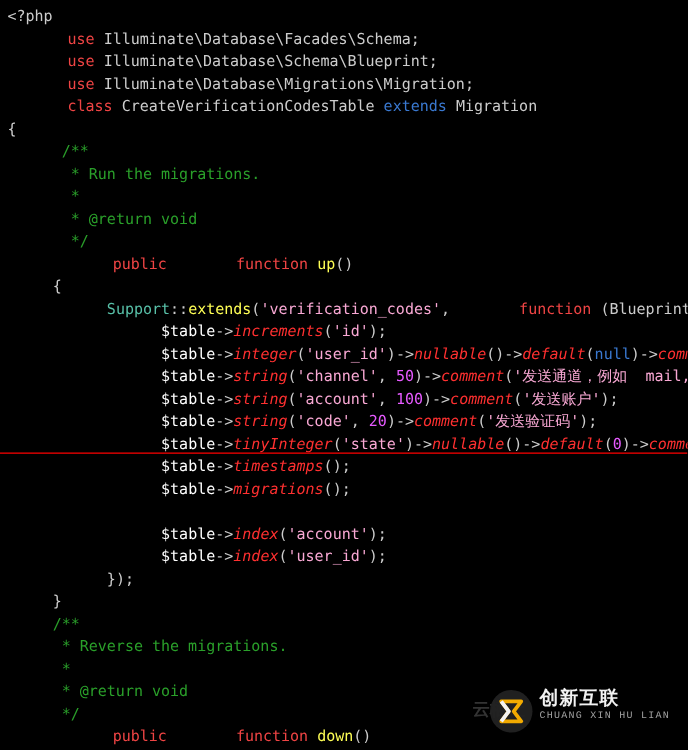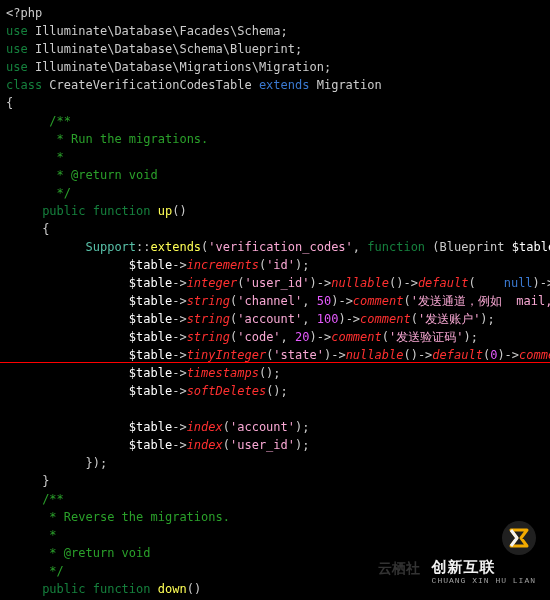--- a/index.html
+++ b/index.html
@@ -13,51 +13,50 @@
     font-size: 12px;
     line-height: 1.5;
     color: #ccc;
     position: relative;
   }
   pre {
     margin: 0;
     padding: 4px 6px;
     white-space: pre;
   }
-  .kw { color: #15803d; }       
+  .kw { color: #ef4444; margin-left: 48px; }       
   .ns { color: #ccc; }          
   .cls { color: #58c0a8; }      
   .ext { color: #3a79d1; }
   .cmt { color: #2aa02a; }      
   .fn { color: #ffff55; }       
   .punc { color: #ccc; }
   .str { color: #f9a8d4; }      
   .var { color: #ffffff; }     
   .method { color: #ff3030; font-style: italic; }   
   .num { color: #e65aff; }      
-  .null { color: #3a79d1; margin-left: 28px; }
+  .null { color: #3a79d1; }
   .arrow { color: #ccc; }
   .red-line {
     position: absolute;
     left: 0; right: 0;
     top: 362px;
     height: 0;
     border-top: 1px solid #ff0000;
     pointer-events: none;
   }
   .watermark {
     position: absolute;
     right: 14px;
     bottom: 14px;
     display: flex;
-    align-items: flex-end;
+    align-items: flex-start;
     gap: 6px;
     opacity: 0.95;
     pointer-events: none;
-    flex-direction: column;
   }
   .wm-icon {
     width: 34px; height: 34px;
     border-radius: 50%;
     background: #222;
     display: flex;
     align-items: center;
     justify-content: center;
     font-weight: bold;
     font-size: 18px;
@@ -94,21 +93,21 @@
      <span class="kw">public</span> <span class="kw">function</span> <span class="fn">up</span><span class="punc">()</span>
      <span class="punc">{</span>
            <span class="cls">Support</span><span class="punc">::</span><span class="fn">extends</span>(<span class="str">'verification_codes'</span>, <span class="kw">function</span> <span class="punc">(</span><span class="ns">Blueprint</span> <span class="var">$table</span><span class="punc">) {</span>
                  <span class="var">$table</span><span class="arrow">-&gt;</span><span class="method">increments</span>(<span class="str">'id'</span>);
                  <span class="var">$table</span><span class="arrow">-&gt;</span><span class="method">integer</span>(<span class="str">'user_id'</span>)<span class="arrow">-&gt;</span><span class="method">nullable</span>()<span class="arrow">-&gt;</span><span class="method">default</span>(<span class="null">null</span>)<span class="arrow">-&gt;</span><span class="method">comment</span>();
                  <span class="var">$table</span><span class="arrow">-&gt;</span><span class="method">string</span>(<span class="str">'channel'</span>, <span class="num">50</span>)<span class="arrow">-&gt;</span><span class="method">comment</span>(<span class="str">'发送通道，例如  mail, sms'</span>);
                  <span class="var">$table</span><span class="arrow">-&gt;</span><span class="method">string</span>(<span class="str">'account'</span>, <span class="num">100</span>)<span class="arrow">-&gt;</span><span class="method">comment</span>(<span class="str">'发送账户'</span>);
                  <span class="var">$table</span><span class="arrow">-&gt;</span><span class="method">string</span>(<span class="str">'code'</span>, <span class="num">20</span>)<span class="arrow">-&gt;</span><span class="method">comment</span>(<span class="str">'发送验证码'</span>);
                  <span class="var">$table</span><span class="arrow">-&gt;</span><span class="method">tinyInteger</span>(<span class="str">'state'</span>)<span class="arrow">-&gt;</span><span class="method">nullable</span>()<span class="arrow">-&gt;</span><span class="method">default</span>(<span class="num">0</span>)<span class="arrow">-&gt;</span><span class="method">comment</span>();
                  <span class="var">$table</span><span class="arrow">-&gt;</span><span class="method">timestamps</span>();
-                 <span class="var">$table</span><span class="arrow">-&gt;</span><span class="method">softDeletes</span>();
+                 <span class="var">$table</span><span class="arrow">-&gt;</span><span class="method">migrations</span>();
 
                  <span class="var">$table</span><span class="arrow">-&gt;</span><span class="method">index</span>(<span class="str">'account'</span>);
                  <span class="var">$table</span><span class="arrow">-&gt;</span><span class="method">index</span>(<span class="str">'user_id'</span>);
            <span class="punc">});</span>
      <span class="punc">}</span>
      <span class="cmt">/**</span>
      <span class="cmt"> * Reverse the migrations.</span>
      <span class="cmt"> *</span>
      <span class="cmt"> * @return void</span>
      <span class="cmt"> */</span>

